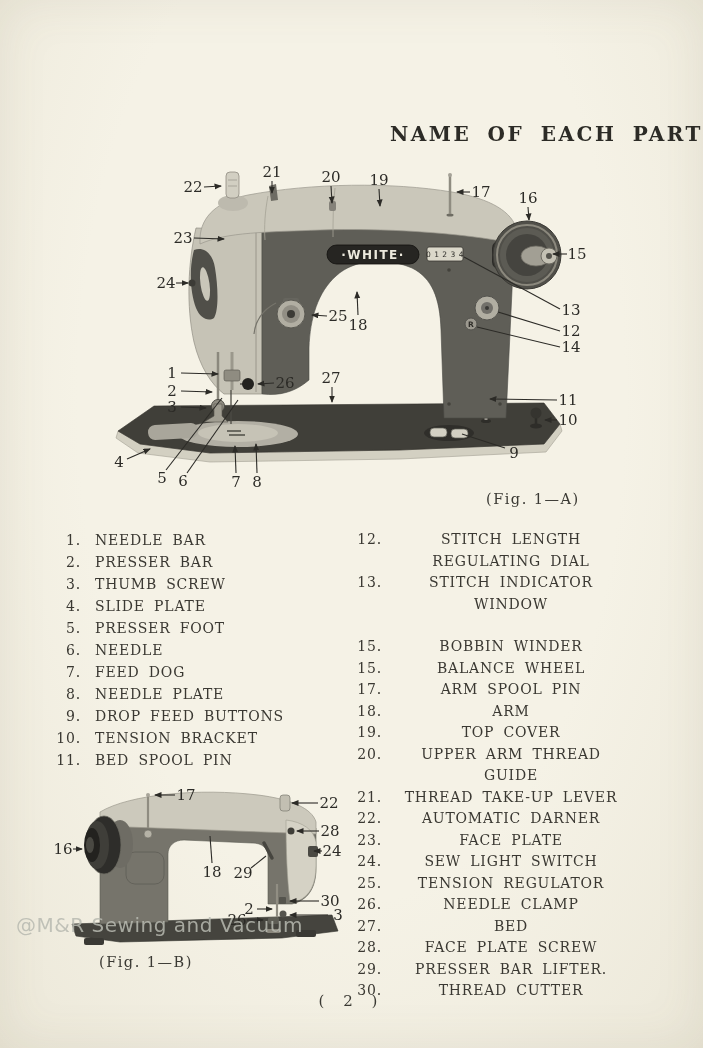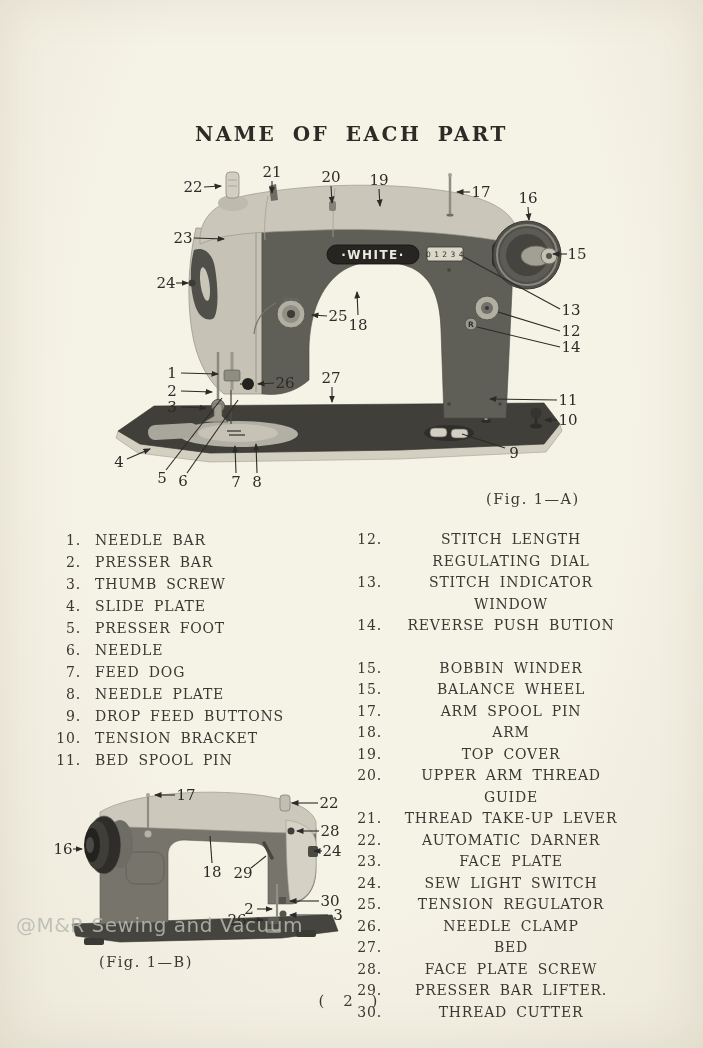--- a/index.html
+++ b/index.html
@@ -5,21 +5,21 @@
   html,body { margin:0; padding:0; background:#dedacb; }
   .page {
     position:relative; width:703px; height:1048px; margin:0 auto;
     background:#f2efe2;
     background-image: radial-gradient(ellipse at 50% 38%, #f5f2e6 55%, #ece8d9 100%);
     box-shadow: inset 0 0 50px rgba(110,100,70,0.10);
     font-family:"DejaVu Serif", serif;
     color:#35342e; overflow:hidden;
   }
   .title {
-    position:absolute; top:122px; left:0; width:100%; text-align:center;
+    position:absolute; top:122px; left:0; width:100%; text-align:right;
     font-size:20px; font-weight:bold; letter-spacing:2.5px; word-spacing:7px;
     color:#2c2b26;
   }
   .fig-layer { position:absolute; left:0; top:0; width:703px; height:1048px; }
 
   .caption { position:absolute; font-size:14.5px; letter-spacing:1.5px; color:#3a3933; }
   .cap-a { left:486px; top:491px; }
   .cap-b { left:99px; top:954px; }
 
   .col { position:absolute; }
@@ -448,24 +448,20 @@
 
   <div class="col col-right">
     <div class="row">
         <span class="num">12.</span>
         <span class="nm">STITCH LENGTH REGULATING DIAL</span>
       </div>
     <div class="row">
         <span class="num">13.</span>
         <span class="nm">STITCH INDICATOR WINDOW</span>
       </div>
-    <div class="row">
-        <span class="num">14.</span>
-        <span class="nm">REVERSE PUSH BUTION</span>
-      </div>
     <div class="row gap">
         <span class="num">15.</span>
         <span class="nm">BOBBIN WINDER</span>
       </div>
     <div class="row">
         <span class="num">15.</span>
         <span class="nm">BALANCE WHEEL</span>
       </div>
     <div class="row">
         <span class="num">17.</span>

